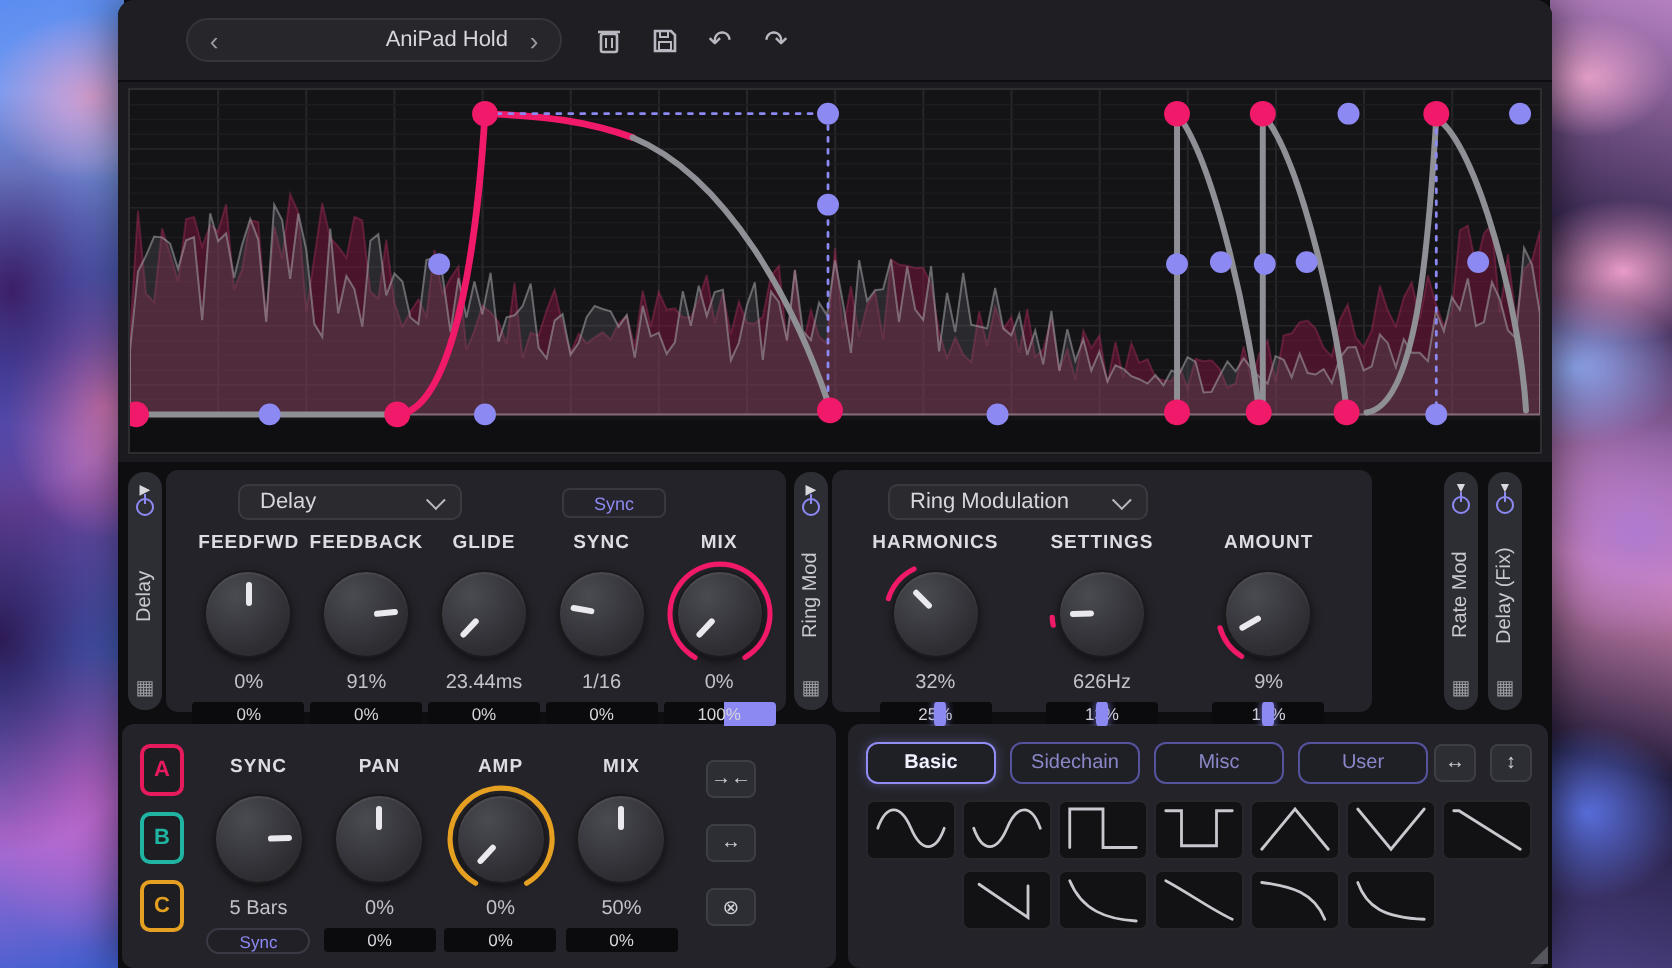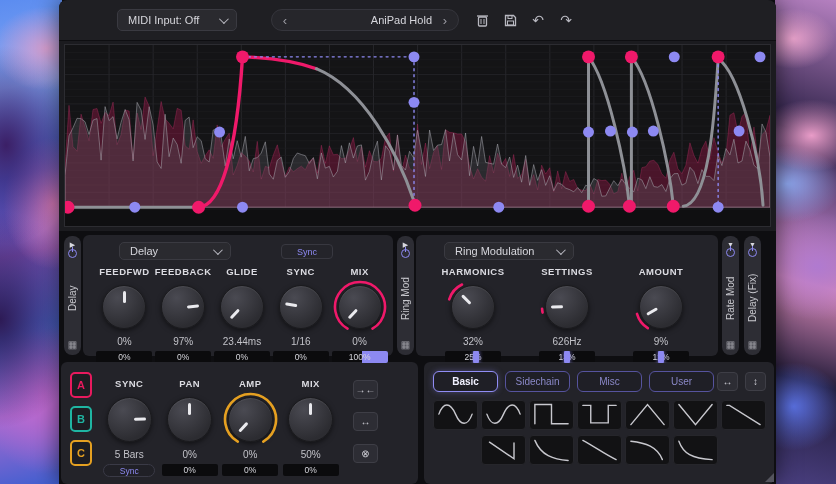--- a/index.html
+++ b/index.html
@@ -134,24 +134,20 @@
 </style>
 </head>
 <body>
 
 <div class="bg bg-left"></div>
 <div class="bg bg-right"></div>
 
 <div class="window">
 
   <div class="topbar">
-    <div class="select midi-select">
-      <span>MIDI Input: Off</span>
-        <span class="chev"></span>
-    </div>
     <div class="preset-bar">
       <div class="preset-arrow">‹</div>
       <div class="preset-name">AniPad Hold</div>
       <div class="preset-arrow">›</div>
     </div>
     <div class="tb-icons">
       <div class="tb-btn">
         <svg width="13" height="14" viewBox="0 0 13 14">
           <rect x="2.5" y="4" width="8" height="9" rx="1" fill="none" stroke="#b8b8c0" stroke-width="1.3"></rect>
           <line x1="1" y1="3" x2="12" y2="3" stroke="#b8b8c0" stroke-width="1.3"></line>
@@ -286,21 +282,21 @@
           </div>
           <div class="knob-cell">
             <div class="k-label">FEEDBACK</div>
             <div class="k-wrap" style="height: 44px; width: 44px;">
               <div class="k-face" style="height: 44px; width: 44px;">
                 <div class="ptr-rot" style="transform: rotate(84deg);">
                   <div class="ptr"></div>
                 </div>
               </div>
             </div>
-            <div class="k-value">97%</div>
+            <div class="k-value">91%</div>
             <div class="k-mod">
               <span>0%</span>
             </div>
           </div>
           <div class="knob-cell">
             <div class="k-label">GLIDE</div>
             <div class="k-wrap" style="height: 44px; width: 44px;">
               <div class="k-face" style="height: 44px; width: 44px;">
                 <div class="ptr-rot" style="transform: rotate(-137deg);">
                   <div class="ptr"></div>
@@ -345,21 +341,21 @@
             </div>
           </div>
         </div>
     </div>
     <div class="strip" style="left:338px" id="strip-ring">
         <span class="tri">▶</span>
         <span class="pwr"></span>
         <span class="vlabel">Ring Mod</span>
         <span class="gridic">▦</span>
       </div>
-    <div class="module" style="left:357px; top:2px; width:302px; height:121px">
+    <div class="module" style="left:357px; top:2px; width:270px; height:121px">
       <div class="select mod-header" style="left:28px; width:130px; height:18px">
         <span>Ring Modulation</span>
           <span class="chev"></span>
       </div>
       <div class="knob-row" id="ring-knobs" style="position:absolute; left:10px; right:10px; top:31px">
           <div class="knob-cell">
             <div class="k-label">HARMONICS</div>
             <div class="k-wrap" style="height: 44px; width: 44px;">
               <svg width="54" height="54" viewBox="0 0 54 54" class="k-ring" style="top: -5px; left: -5px;">
                 <path d="M3.2,19.3 A25,25 0 0 1 16.0,4.5" fill="none" stroke="#f0196a" stroke-width="2.6" stroke-linecap="round"></path>

